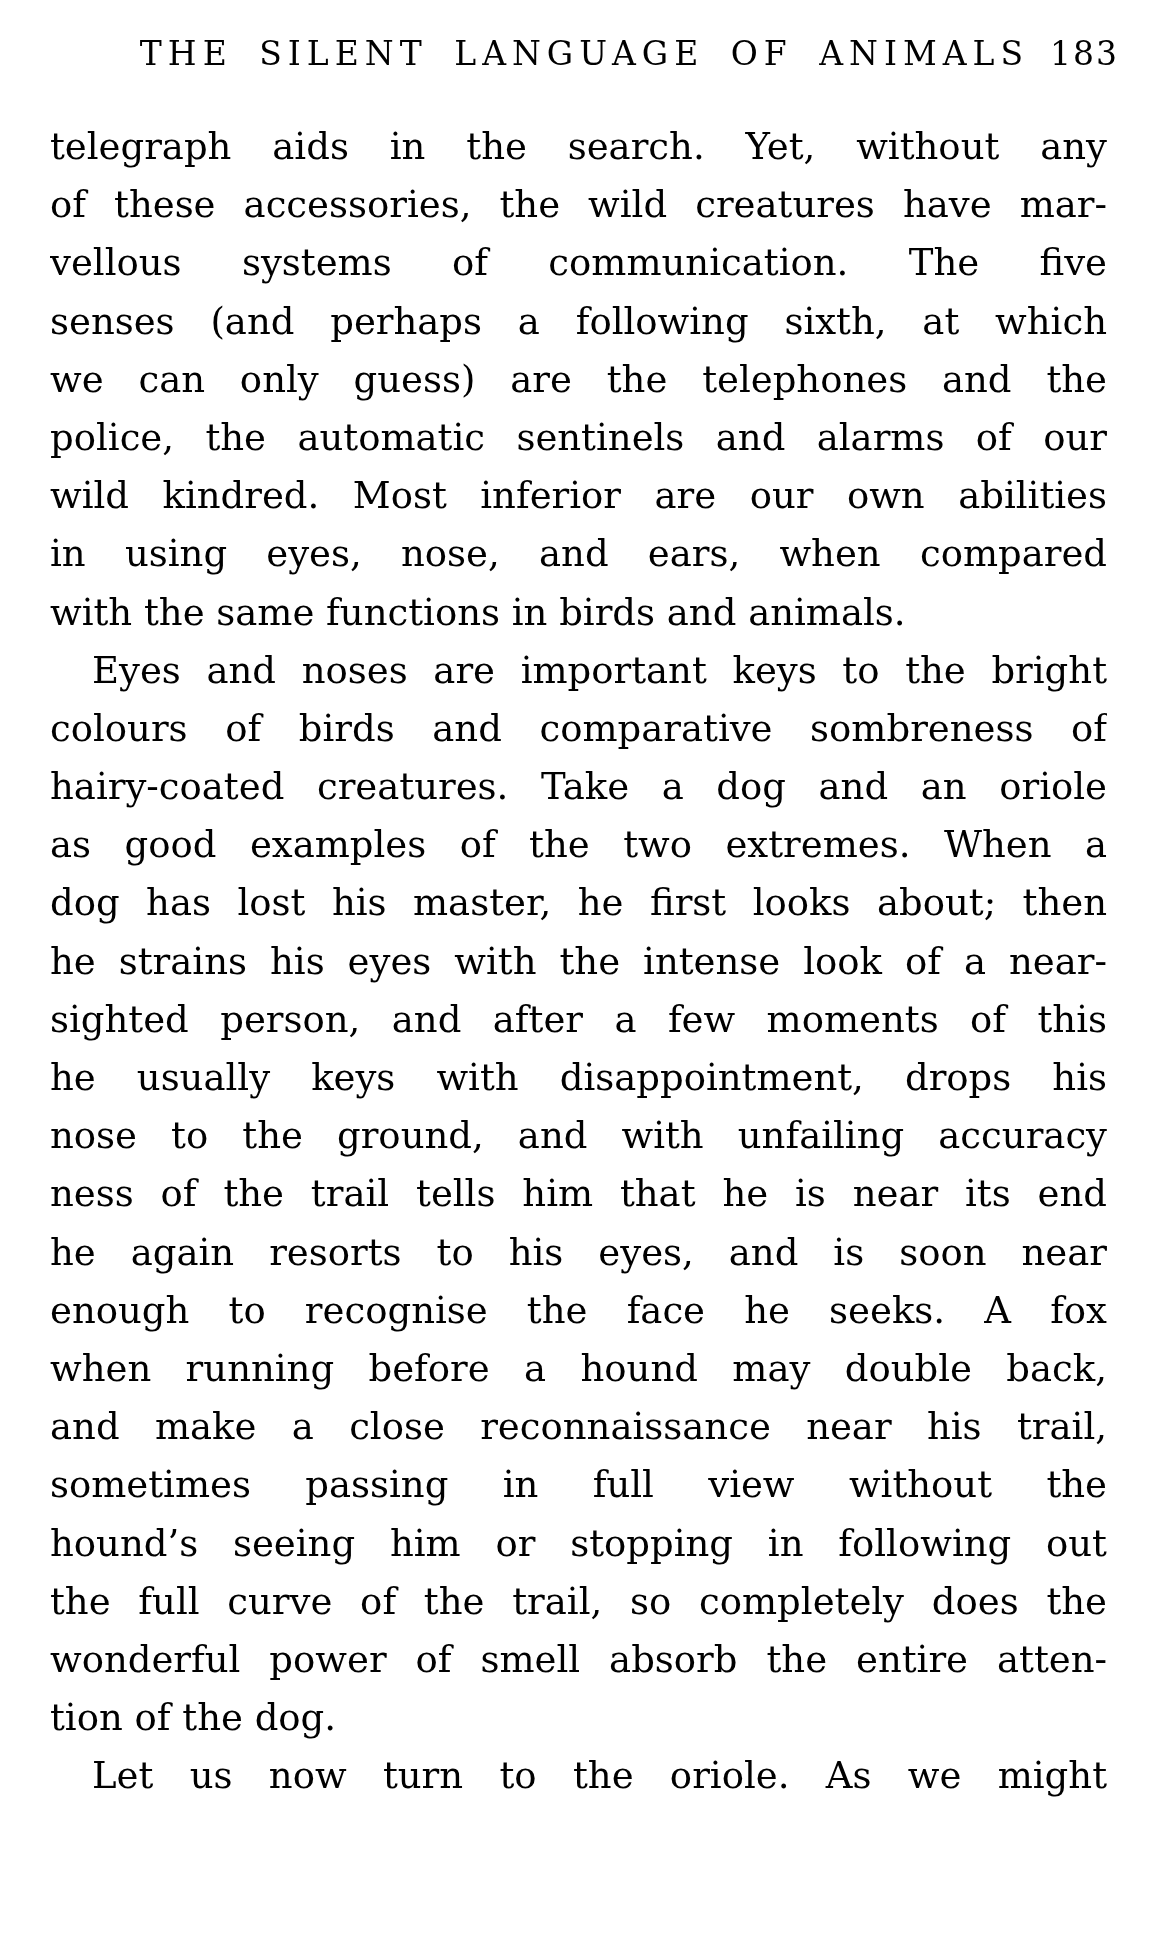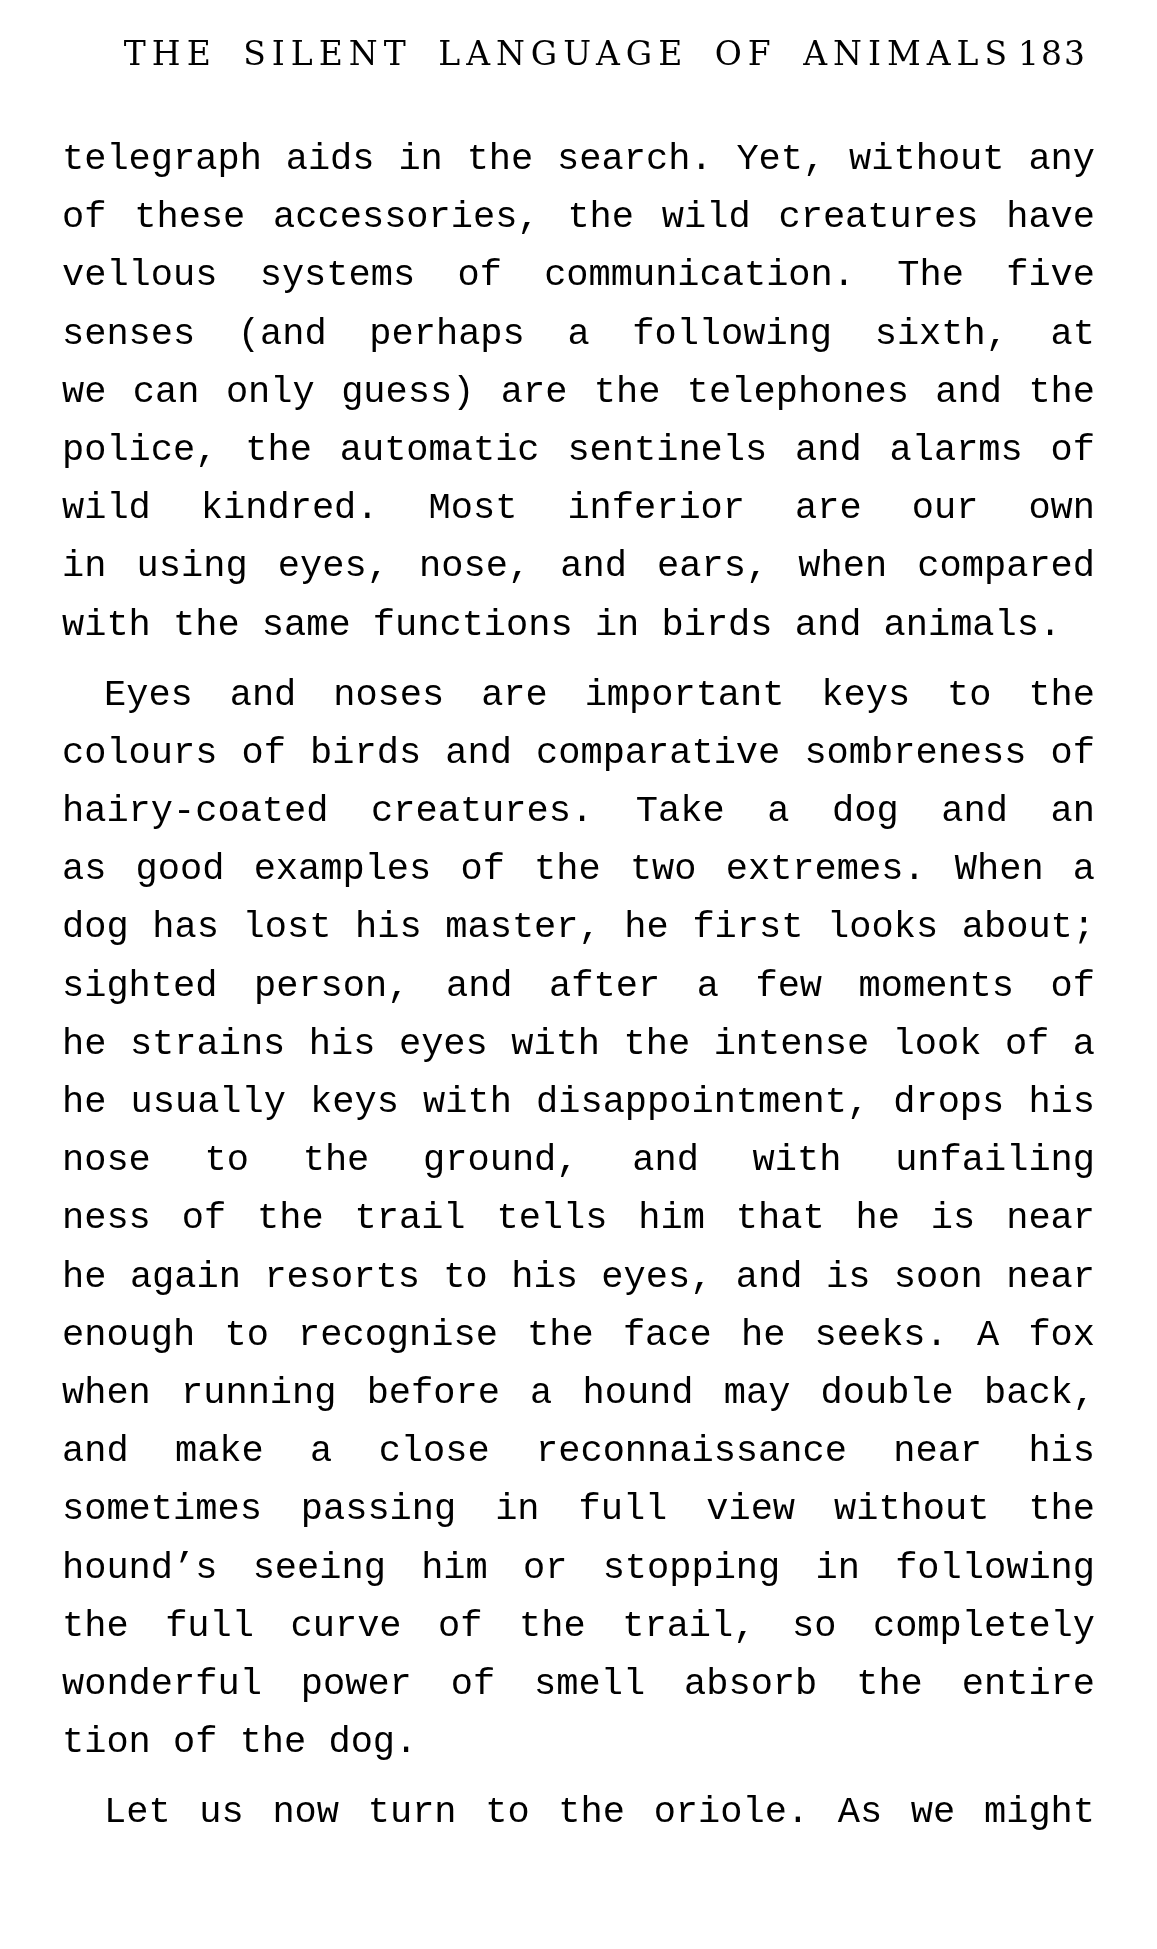--- a/index.html
+++ b/index.html
@@ -13,21 +13,21 @@
   .page {
     position: relative;
     width: 1157px;
     height: 1949px;
     background: #ffffff;
     color: #000000;
   }
   .running-head {
     position: absolute;
     left: 50px;
-    right: 70px;
+    right: 38px;
     top: 34px;
     height: 44px;
     font-family: "DejaVu Serif", "Liberation Serif", serif;
     font-size: 33px;
     font-weight: 500;
     text-align: center;
     letter-spacing: 6px;
     word-spacing: 10px;
     white-space: nowrap;
   }
@@ -40,23 +40,22 @@
   .body-text {
     position: absolute;
     left: 50px;
     top: 118px;
     width: 1057px;
     font-family: "DejaVu Serif", "Liberation Serif", serif;
     font-size: 37px;
     line-height: 58.2px;
   }
   .para {
-    margin: 12px;
+    margin: 0;
     padding: 0;
-    font-family: Liberation Mono, monospace;
   }
   .line {
     display: block;
     height: 58.2px;
     overflow: hidden;
     text-align: justify;
     text-align-last: justify;
     -moz-text-align-last: justify;
   }
   .line.para-end {
@@ -87,22 +86,22 @@
         <span class="line">wild kindred. Most inferior are our own abilities</span>
         <span class="line">in using eyes, nose, and ears, when compared</span>
         <span class="line para-end">with the same functions in birds and animals.</span>
       </p>
       <p class="para">
         <span class="line para-start">Eyes and noses are important keys to the bright</span>
         <span class="line">colours of birds and comparative sombreness of</span>
         <span class="line">hairy-coated creatures. Take a dog and an oriole</span>
         <span class="line">as good examples of the two extremes. When a</span>
         <span class="line">dog has lost his master, he first looks about; then</span>
+        <span class="line">he strains his eyes with the intense look of a near-</span>
         <span class="line">sighted person, and after a few moments of this</span>
-        <span class="line">he strains his eyes with the intense look of a near-</span>
         <span class="line">he usually keys with disappointment, drops his</span>
         <span class="line">nose to the ground, and with unfailing accuracy</span>
         <span class="line">ness of the trail tells him that he is near its end</span>
         <span class="line">he again resorts to his eyes, and is soon near</span>
         <span class="line">enough to recognise the face he seeks. A fox</span>
         <span class="line">when running before a hound may double back,</span>
         <span class="line">and make a close reconnaissance near his trail,</span>
         <span class="line">sometimes passing in full view without the</span>
         <span class="line">hound’s seeing him or stopping in following out</span>
         <span class="line">the full curve of the trail, so completely does the</span>

